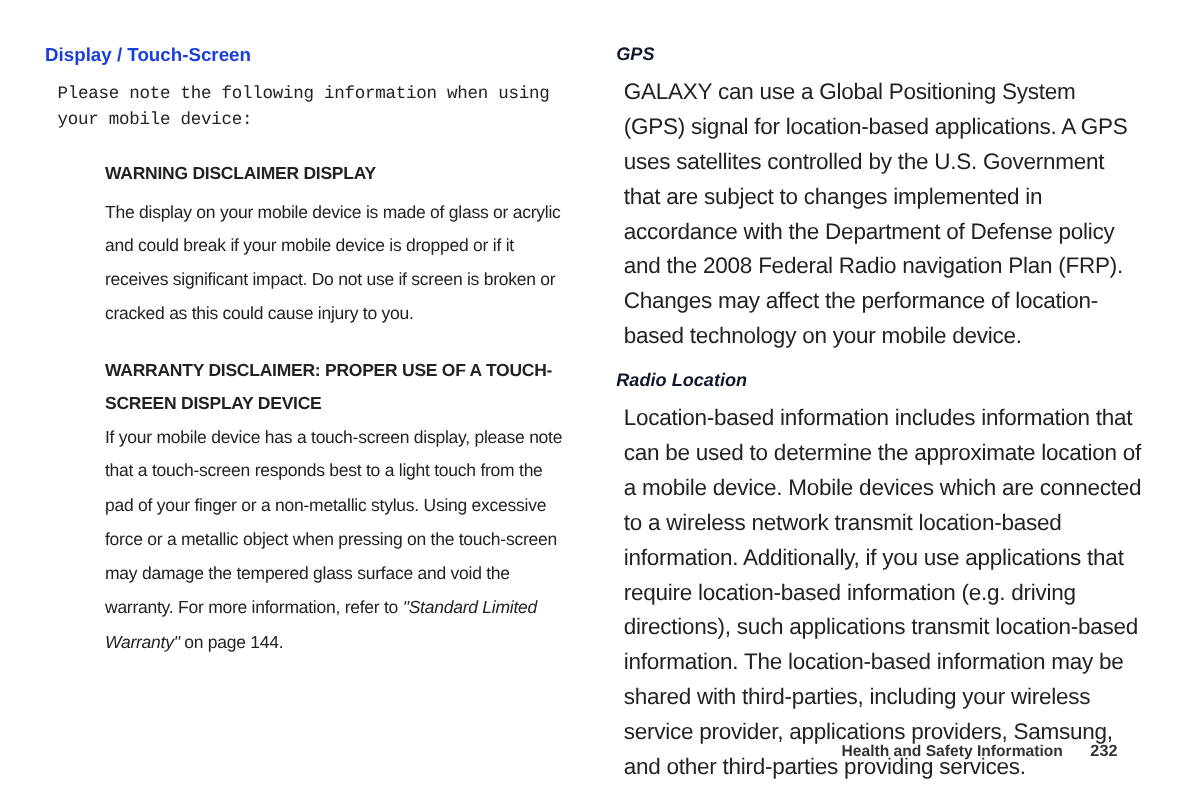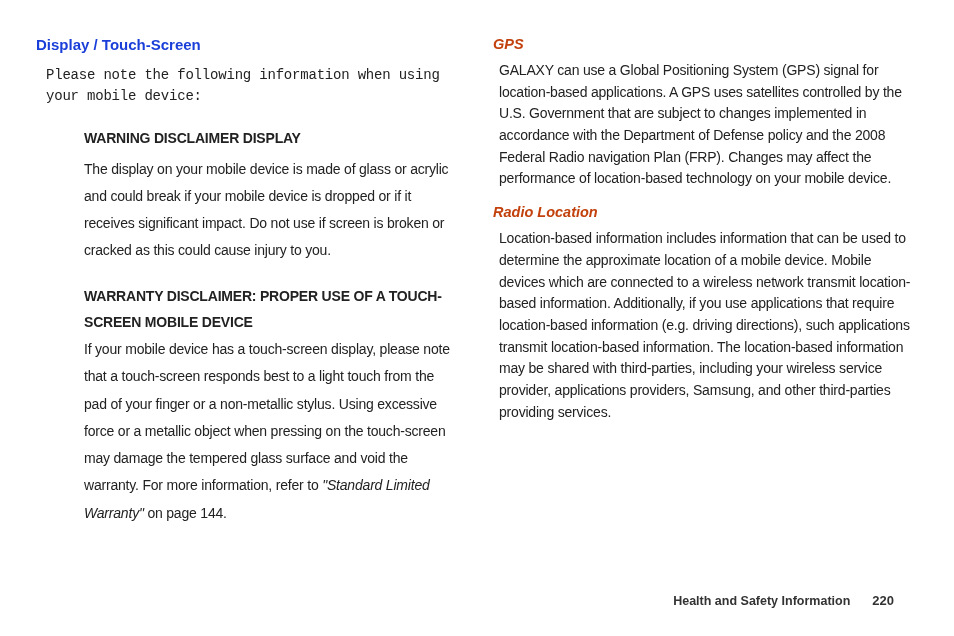--- a/index.html
+++ b/index.html
@@ -45,31 +45,31 @@
       letter-spacing: -0.2px;
     }
     .warn-heading.tight { margin-bottom: 4px; }
     .body-para {
       font-size: 14px;
       line-height: 1.95;
       letter-spacing: -0.2px;
       margin-bottom: 18px;
     }
     .body-para-right {
-      font-size: 14px;
+      font-size: 18px;
       line-height: 1.55;
       letter-spacing: -0.2px;
       margin-bottom: 14px;
       padding-left: 6px;
     }
     .italic-ref {
       font-style: italic;
     }
     .sub-heading {
-      color: #c2410c;
+      color: #0f172a;
       font-weight: 700;
       font-style: italic;
       font-size: 14.5px;
       margin-bottom: 8px;
     }
     .footer {
       position: absolute;
       bottom: 28px;
       right: 60px;
       font-size: 12.5px;
@@ -87,32 +87,32 @@
 <body>
 
 <div class="columns">
 
   <div class="col">
     <div class="section-heading">Display / Touch-Screen</div>
     <div class="intro">Please note the following information when using your mobile device:</div>
     <div class="indented">
       <div class="warn-heading tight">WARNING DISCLAIMER DISPLAY</div>
       <div class="body-para">The display on your mobile device is made of glass or acrylic and could break if your mobile device is dropped or if it receives significant impact. Do not use if screen is broken or cracked as this could cause injury to you.</div>
-      <div class="warn-heading">WARRANTY DISCLAIMER: PROPER USE OF A TOUCH-SCREEN MOBILE DEVICE</div>
+      <div class="warn-heading">WARRANTY DISCLAIMER: PROPER USE OF A TOUCH-SCREEN DISPLAY DEVICE</div>
       <div class="body-para">
         <span>If your mobile device has a touch-screen display, please note that a touch-screen responds best to a light touch from the pad of your finger or a non-metallic stylus. Using excessive force or a metallic object when pressing on the touch-screen may damage the tempered glass surface and void the warranty. For more information, refer to </span><span class="italic-ref">"Standard Limited Warranty"</span><span> on page 144.</span>
       </div>
     </div>
   </div>
 
   <div class="col">
     <div class="sub-heading">GPS</div>
     <div class="body-para-right">GALAXY can use a Global Positioning System (GPS) signal for location-based applications. A GPS uses satellites controlled by the U.S. Government that are subject to changes implemented in accordance with the Department of Defense policy and the 2008 Federal Radio navigation Plan (FRP). Changes may affect the performance of location-based technology on your mobile device.</div>
     <div class="sub-heading">Radio Location</div>
     <div class="body-para-right">Location-based information includes information that can be used to determine the approximate location of a mobile device. Mobile devices which are connected to a wireless network transmit location-based information. Additionally, if you use applications that require location-based information (e.g. driving directions), such applications transmit location-based information. The location-based information may be shared with third-parties, including your wireless service provider, applications providers, Samsung, and other third-parties providing services.</div>
   </div>
 
 </div>
 
 <div class="footer">
   <span>Health and Safety Information</span>
-  <span class="page-num">220</span>
+  <span class="page-num">232</span>
 </div>
 
 </body></html>

